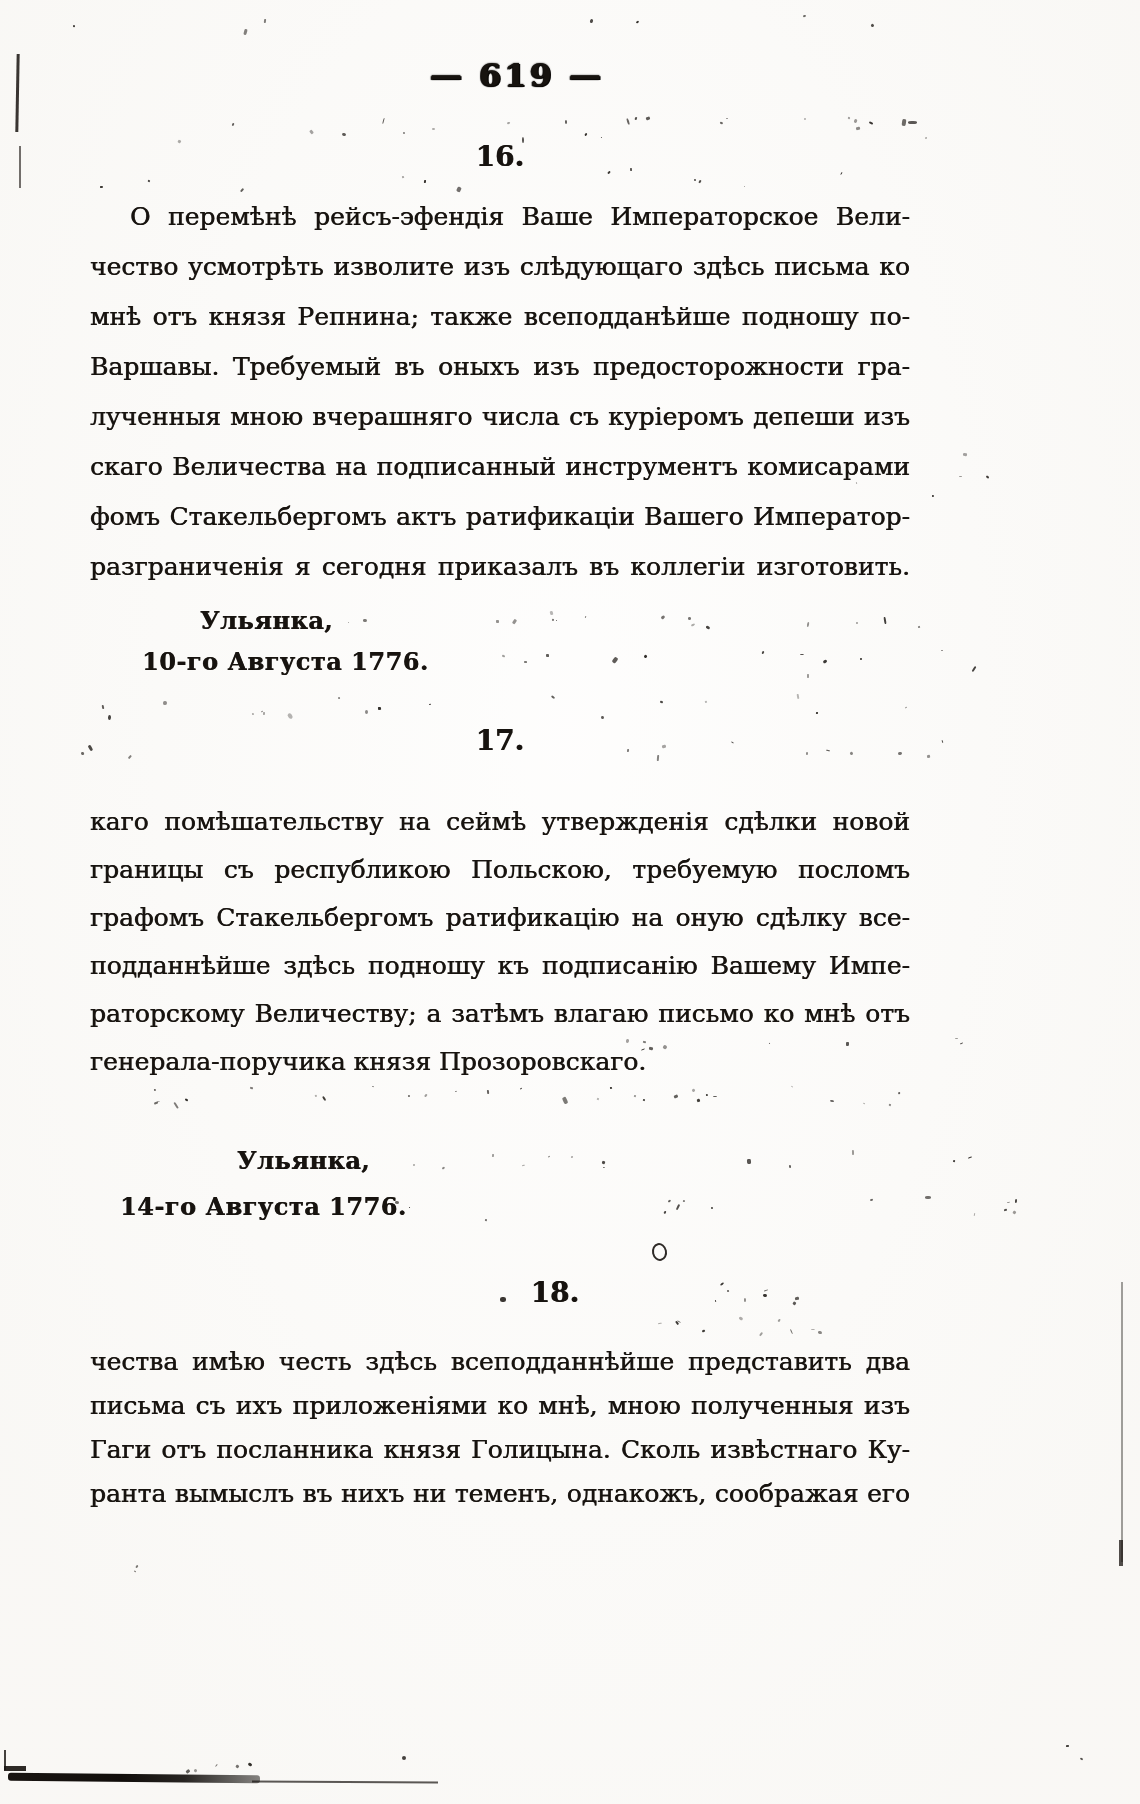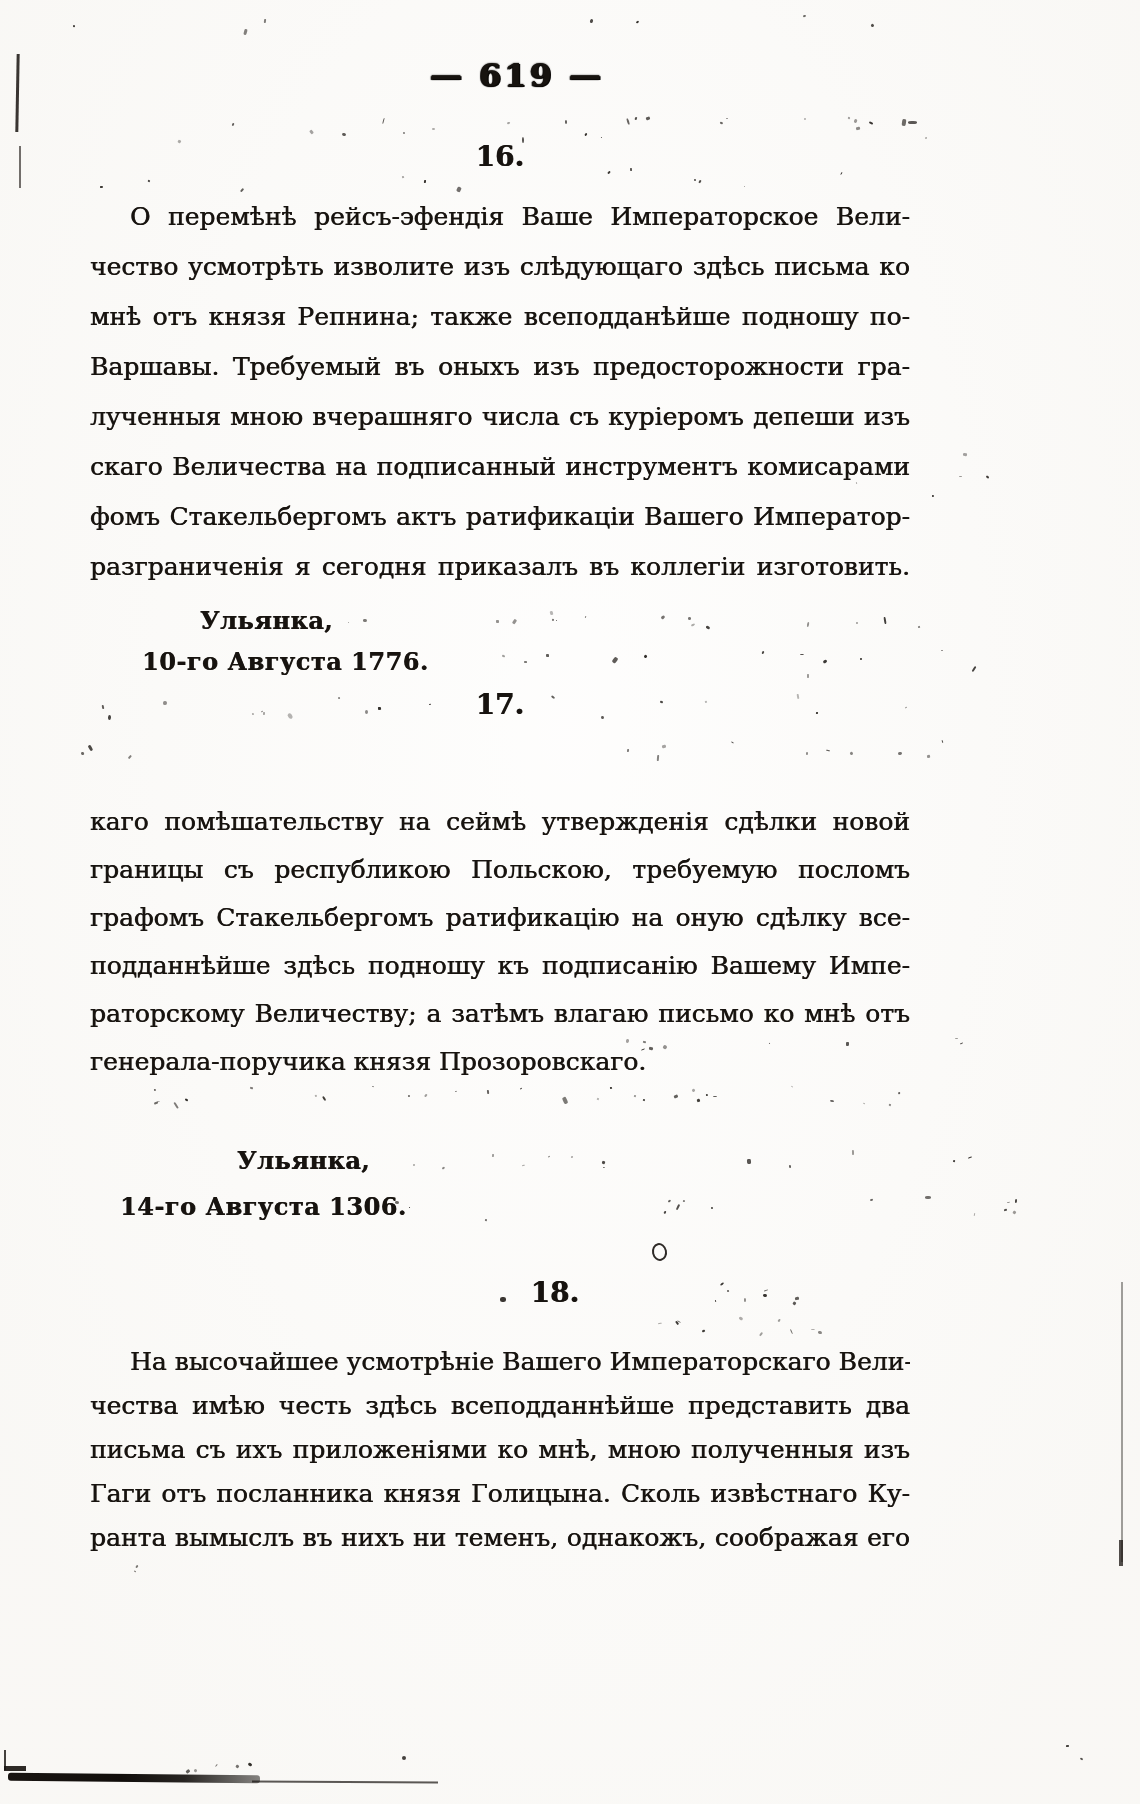--- a/index.html
+++ b/index.html
@@ -85,37 +85,36 @@
         <div class="line">лученныя мною вчерашняго числа съ куріеромъ депеши изъ</div>
         <div class="line">скаго Величества на подписанный инструментъ комисарами</div>
         <div class="line">фомъ Стакельбергомъ актъ ратификаціи Вашего Император-</div>
         <div class="line">разграниченія я сегодня приказалъ въ коллегіи изготовить.</div>
       </div>
     <div class="dateline ink" style="left:200px;top:606px">Ульянка,</div>
     <div class="dateline ink" style="left:142px;top:647px">10-го Августа 1776.</div>
   </div>
 
   <div>
-    <div class="sec-head ink" style="top:688px">17.</div>
+    <div class="sec-head ink" style="top:724px">17.</div>
     <div class="para ink" style="top:798px;line-height:48px">
         <div class="line">каго помѣшательству на сеймѣ утвержденія сдѣлки новой</div>
         <div class="line">границы съ республикою Польскою, требуемую посломъ</div>
         <div class="line">графомъ Стакельбергомъ ратификацію на оную сдѣлку все-</div>
         <div class="line">подданнѣйше здѣсь подношу къ подписанію Вашему Импе-</div>
         <div class="line">раторскому Величеству; а затѣмъ влагаю письмо ко мнѣ отъ</div>
         <div class="line loose">генерала-поручика князя Прозоровскаго.</div>
       </div>
     <div class="dateline ink" style="left:237px;top:1146px">Ульянка,</div>
-    <div class="dateline ink" style="left:120px;top:1192px">14-го Августа 1306.</div>
+    <div class="dateline ink" style="left:120px;top:1192px">14-го Августа 1776.</div>
   </div>
 
   <div>
     <div class="sec-head ink" style="top:1276px;text-indent:110px">18.</div>
     <div class="para ink" style="top:1340px;line-height:44px">
-        <div class="line first">На высочайшее усмотрѣніе Вашего Императорскаго Вели-</div>
         <div class="line">чества имѣю честь здѣсь всеподданнѣйше представить два</div>
         <div class="line">письма съ ихъ приложеніями ко мнѣ, мною полученныя изъ</div>
         <div class="line">Гаги отъ посланника князя Голицына. Сколь извѣстнаго Ку-</div>
         <div class="line">ранта вымыслъ въ нихъ ни теменъ, однакожъ, соображая его</div>
       </div>
   </div>
 
   <div class="artifact edge-left-1"></div>
   <div class="artifact edge-left-2"></div>
   <div class="artifact edge-right-dash"></div>

